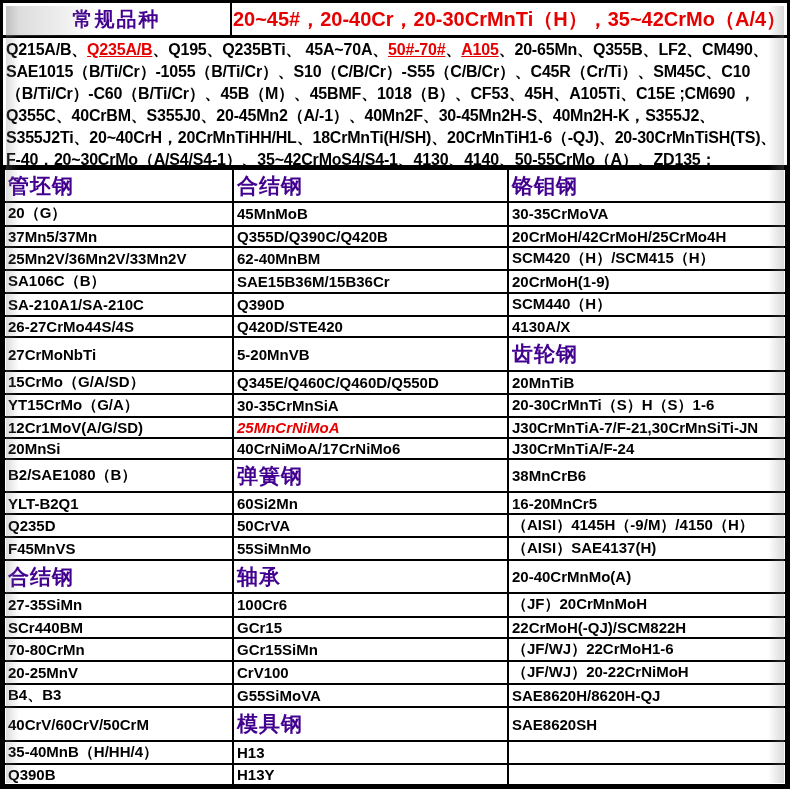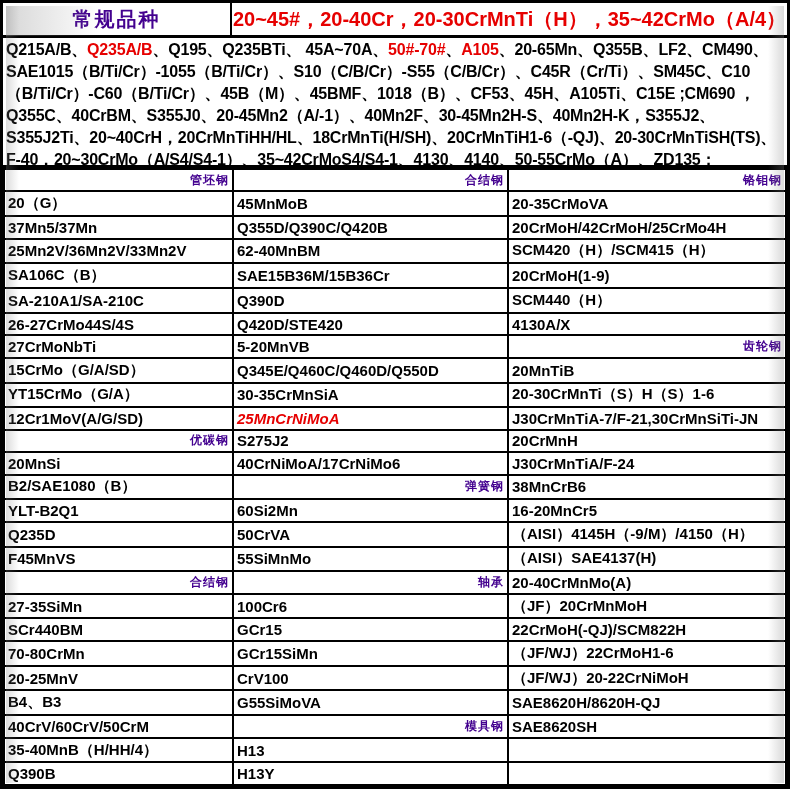--- a/index.html
+++ b/index.html
@@ -32,37 +32,37 @@
   }
   
   .intro{
     flex:0 0 130px;height:130px;box-sizing:border-box;
     border-bottom:3px solid var(--ink,#000);
     padding:1px 3px;
     font-size:16px;font-weight:700;line-height:22px;
     letter-spacing:-0.2px;
     overflow:hidden;
   }
-  .intro .seg-red{color:var(--red,#e60000);}
+  .intro .seg-red{color:var(--red,#e60000);text-decoration:underline;}
   
   .grid{flex:1 1 auto;overflow:hidden;}
   table{
     width:100%;height:100%;
     border-collapse:collapse;table-layout:fixed;
   }
   td{
     border:2px solid var(--ink,#000);
     font-size:15px;font-weight:700;
     padding:0 3px;
     white-space:nowrap;overflow:hidden;
     vertical-align:middle;
   }
   td.section{
     color:var(--purple,#43018f);
-    text-align:right;font-size:12px;letter-spacing:1px;
+    text-align:left;font-size:21px;letter-spacing:1px;
   }
   td.highlight{color:var(--red,#e60000);font-style:italic;}
   
   .shade{position:absolute;pointer-events:none;}
   .shade-left{left:3px;top:3px;bottom:3px;width:13px;
     background:linear-gradient(to right,rgba(130,130,130,.28),rgba(130,130,130,0));}
   .shade-right{right:3px;top:3px;bottom:3px;width:16px;
     background:linear-gradient(to left,rgba(130,130,130,.30),rgba(130,130,130,0));}
   .shade-tl{left:3px;top:3px;width:95px;height:30px;
     background:linear-gradient(to right,rgba(140,140,140,.35),rgba(140,140,140,0));}
@@ -88,21 +88,21 @@
       </colgroup>
       <tbody id="grades-body">
           <tr>
             <td class="section">管坯钢</td>
             <td class="section">合结钢</td>
             <td class="section">铬钼钢</td>
           </tr>
           <tr>
             <td>20（G）</td>
             <td>45MnMoB</td>
-            <td>20-35CrMoVA</td>
+            <td>30-35CrMoVA</td>
           </tr>
           <tr>
             <td>37Mn5/37Mn</td>
             <td>Q355D/Q390C/Q420B</td>
             <td>20CrMoH/42CrMoH/25CrMo4H</td>
           </tr>
           <tr>
             <td>25Mn2V/36Mn2V/33Mn2V</td>
             <td>62-40MnBM</td>
             <td>SCM420（H）/SCM415（H）</td>
@@ -134,25 +134,20 @@
           </tr>
           <tr>
             <td>YT15CrMo（G/A）</td>
             <td>30-35CrMnSiA</td>
             <td>20-30CrMnTi（S）H（S）1-6</td>
           </tr>
           <tr>
             <td>12Cr1MoV(A/G/SD)</td>
             <td class="highlight">25MnCrNiMoA</td>
             <td>J30CrMnTiA-7/F-21,30CrMnSiTi-JN</td>
-          </tr>
-          <tr>
-            <td class="section">优碳钢</td>
-            <td>S275J2</td>
-            <td>20CrMnH</td>
           </tr>
           <tr>
             <td>20MnSi</td>
             <td>40CrNiMoA/17CrNiMo6</td>
             <td>J30CrMnTiA/F-24</td>
           </tr>
           <tr>
             <td>B2/SAE1080（B）</td>
             <td class="section">弹簧钢</td>
             <td>38MnCrB6</td>

